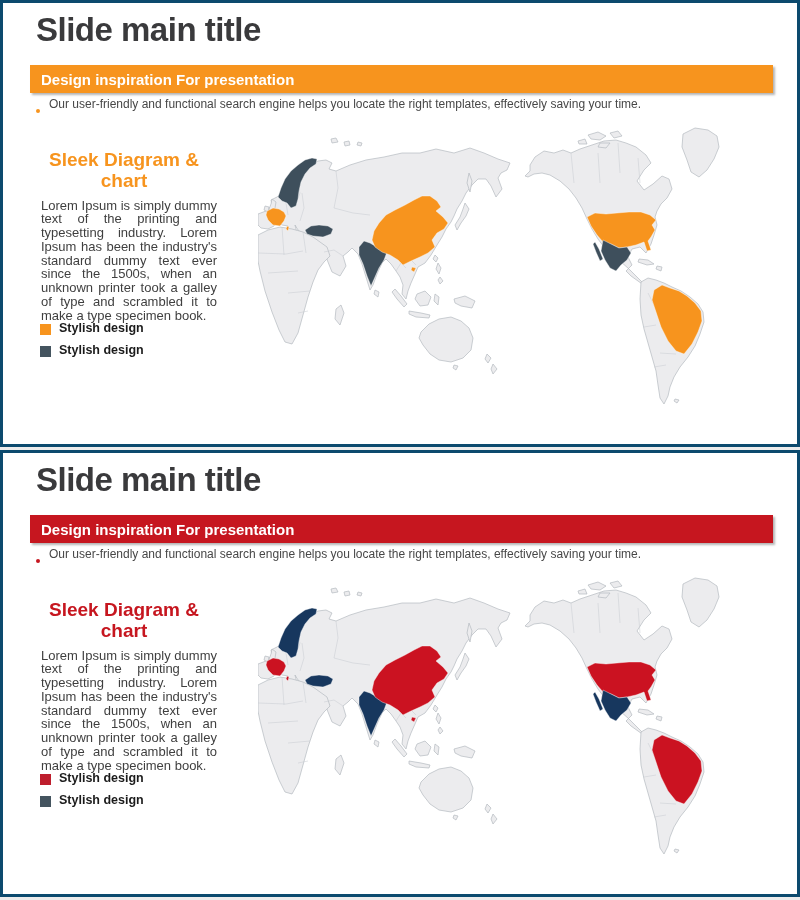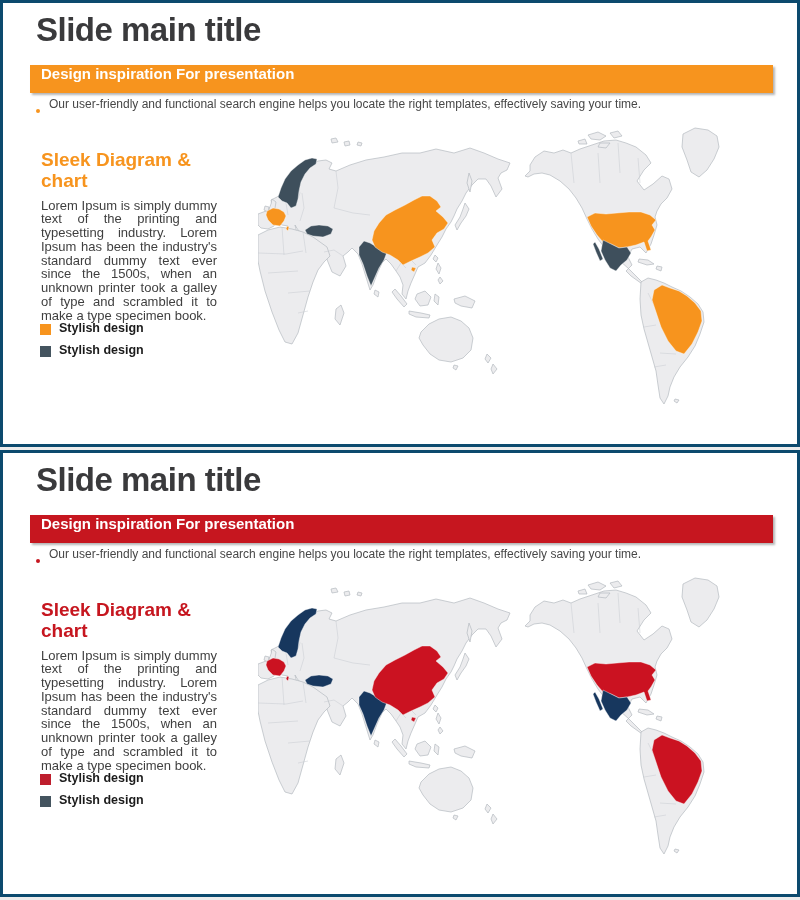--- a/index.html
+++ b/index.html
@@ -9,33 +9,33 @@
     border:3px solid #0c4a6e;box-sizing:border-box;overflow:hidden;
   }
   .slide + .slide{margin-top:3px;}
   .slide-title{
     position:absolute;left:33px;top:8px;margin:0;
     font-size:33px;font-weight:bold;color:#3a3a3c;letter-spacing:-0.5px;
   }
   .banner{
     position:absolute;left:27px;top:62px;width:743px;height:28px;
     background:var(--accent);box-shadow:2px 2px 2px rgba(120,120,120,0.55);
-    display:flex;box-sizing:border-box;padding-left:11px;
+    display:flex;align-items:center;box-sizing:border-box;padding-left:11px;
   }
   .banner-text{color:#ffffff;font-size:15px;font-weight:bold;}
   .bullet-row{position:absolute;left:33px;top:94px;width:740px;display:flex;align-items:flex-end;}
   .bullet-dot{
     flex:0 0 auto;width:4px;height:4px;border-radius:50%;
     background:var(--accent);margin:6px 9px 0 0;
   }
   .bullet-text{font-size:12px;color:#474747;line-height:1.3;}
   .left-col{position:absolute;left:38px;top:146px;width:176px;}
   .section-heading{
     margin:0;width:166px;font-size:19px;line-height:1.12;
-    font-weight:bold;color:var(--accent);
+    font-weight:bold;color:var(--accent);text-align:center;
   }
   .body-text{
     margin:7px 0 0;width:176px;font-size:13px;line-height:1.06;
     color:#3f3f3f;text-align:justify;
   }
   .legend{position:absolute;left:37px;top:320px;}
   .legend-item{display:flex;align-items:flex-end;height:12px;margin-bottom:10px;}
   .legend-swatch{flex:0 0 auto;width:11px;height:11px;margin-right:8px;}
   .legend-label{font-size:12.5px;font-weight:bold;color:#1b1b1b;white-space:nowrap;}
   .map-slot{position:absolute;left:255px;top:110px;width:540px;height:296px;}

